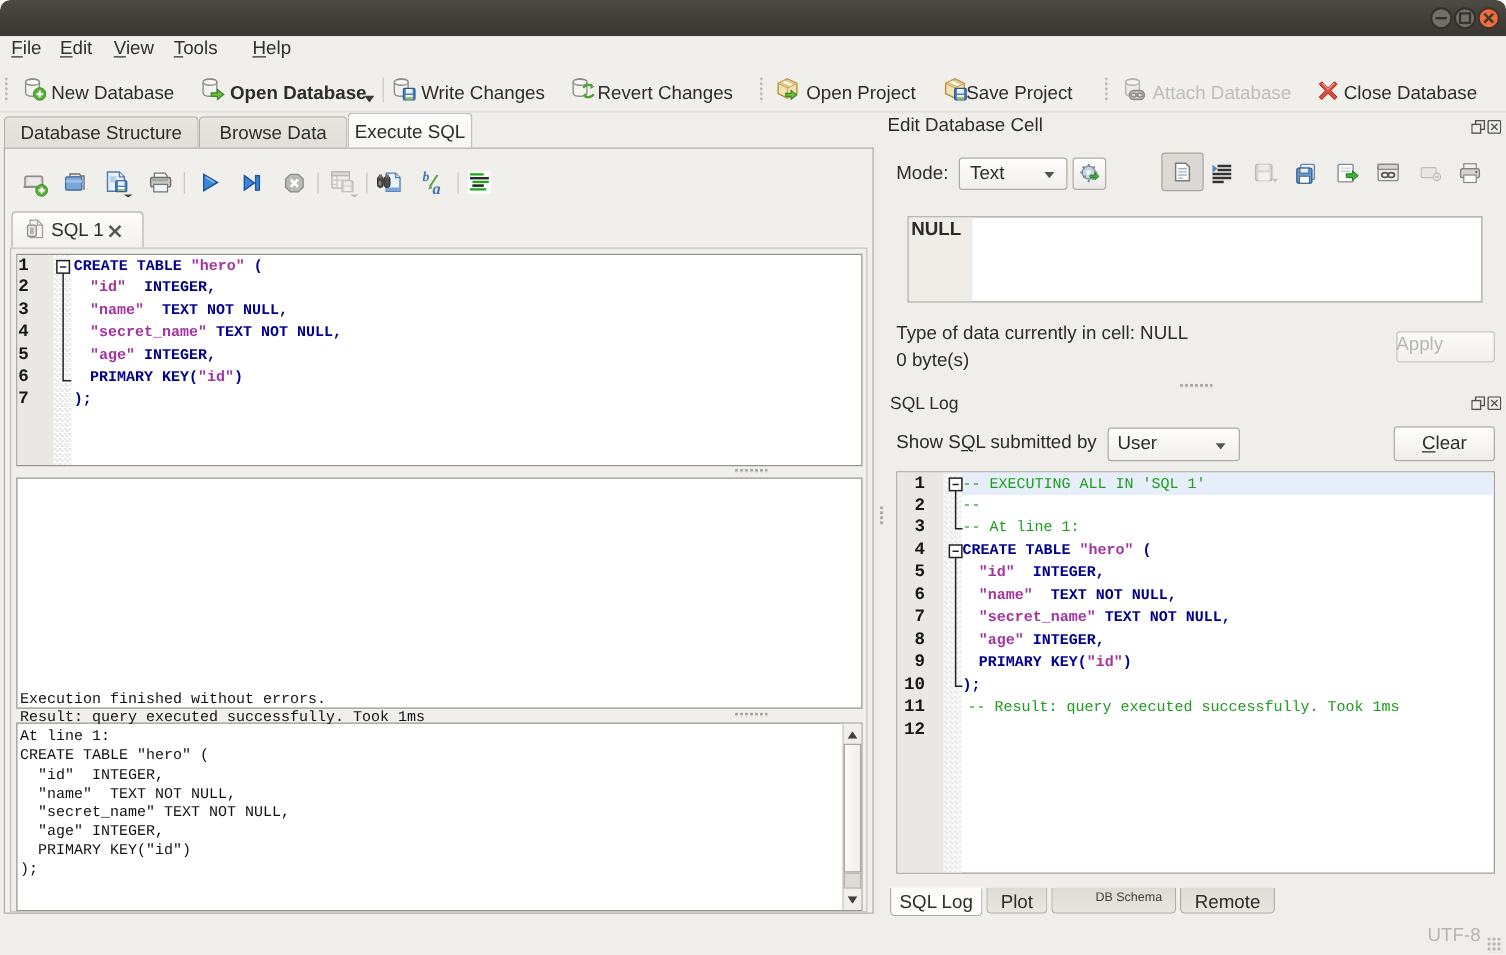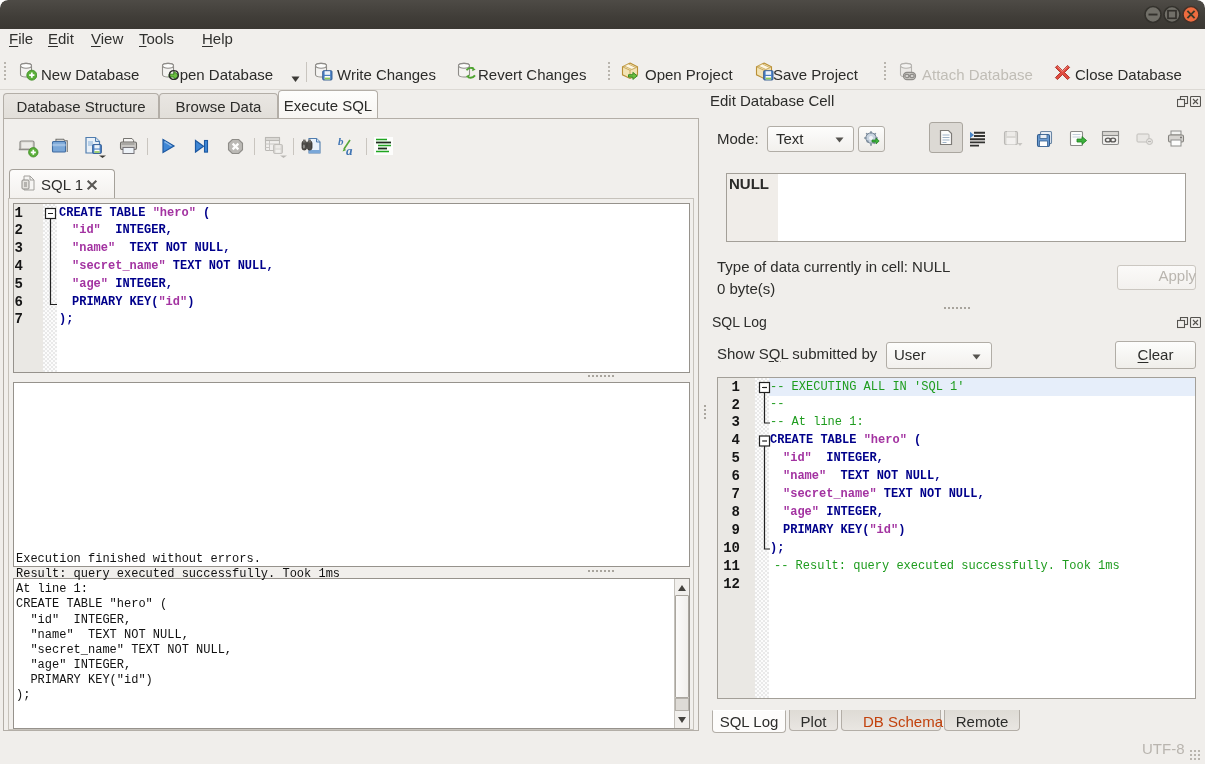--- a/index.html
+++ b/index.html
@@ -69,21 +69,21 @@
     <ellipse cx="7" cy="3.8" rx="5.5" ry="2.4" fill="#fdfdfc" stroke="#8e8c88" stroke-width="1.1"></ellipse>
     <circle cx="12.8" cy="13.2" r="5" fill="#5baf3a" stroke="#3d8c24" stroke-width="0.8"></circle>
     <path d="M12.8 10.6v5.2M10.2 13.2h5.2" stroke="#fff" stroke-width="1.8"></path>
   </svg>
   <div class="abs tbtext" style="left:41px;">New Database</div>
   <svg class="abs" style="left:161px;top:62px;" width="20" height="19" viewBox="0 0 20 19">
     <path d="M1.5 3.8C1.5 2.3 3.5 1.2 7 1.2s5.5 1.1 5.5 2.6V12.4c0 1.5-2 2.6-5.5 2.6S1.5 13.9 1.5 12.4z" fill="#f4f3f1" stroke="#8e8c88" stroke-width="1.1"></path>
     <ellipse cx="7" cy="3.8" rx="5.5" ry="2.4" fill="#fdfdfc" stroke="#8e8c88" stroke-width="1.1"></ellipse>
     <path d="M8 12.2h5V9.6l5 4-5 4v-2.6H8z" fill="#6cbf42" stroke="#3d8c24" stroke-width="1"></path>
   </svg>
-  <div class="abs tbtext" style="left:168px;">Open Database</div>
+  <div class="abs tbtext" style="left:184px;font-weight:bold;">Open Database</div>
   <svg class="abs" style="left:291px;top:76px;" width="9" height="7" viewBox="0 0 9 7">
       <path d="M0.5 0.5h8L4.5 6z" fill="#3c3a36"></path>
     </svg>
   <div class="abs" style="left:306px;top:62px;width:1px;height:20px;background:#c9c5bf;"></div>
   <svg class="abs" style="left:314px;top:62px;" width="19" height="19" viewBox="0 0 19 19">
     <path d="M1.5 3.8C1.5 2.3 3.5 1.2 7 1.2s5.5 1.1 5.5 2.6V12.4c0 1.5-2 2.6-5.5 2.6S1.5 13.9 1.5 12.4z" fill="#f4f3f1" stroke="#8e8c88" stroke-width="1.1"></path>
     <ellipse cx="7" cy="3.8" rx="5.5" ry="2.4" fill="#fdfdfc" stroke="#8e8c88" stroke-width="1.1"></ellipse>
     <rect x="8.7" y="8.7" width="9.3" height="9.3" rx="1" fill="#4a80c4" stroke="#2c578f" stroke-width="0.9"></rect>
     <rect x="10.6" y="9.2" width="5.5" height="3.6" fill="#eef3f8"></rect>
     <rect x="10.6" y="14" width="5.5" height="3.4" fill="#fdfdfc"></rect>
@@ -347,21 +347,21 @@
     <rect x="4" y="10" width="10" height="6" fill="#fdfdfc" stroke="#8d8d8b" stroke-width="1"></rect>
     <circle cx="14" cy="7.5" r="0.9" fill="#6a6866"></circle>
   </svg>
 
   <div class="abs" style="left:726px;top:173px;width:460px;height:69px;box-sizing:border-box;border:1px solid #a39f98;background:#fff;"></div>
   <div class="abs" style="left:727px;top:174px;width:51px;height:67px;background:#f0ede9;"></div>
   <div class="abs" style="left:729px;top:174.5px;font-size:15px;font-weight:bold;color:#2a2a28;">NULL</div>
   <div class="abs" style="left:717px;top:257.5px;font-size:15px;color:#2c2c2a;">Type of data currently in cell: NULL</div>
   <div class="abs" style="left:717px;top:279.5px;font-size:15px;color:#2c2c2a;">0 byte(s)</div>
   <div class="abs" style="left:1117px;top:265px;width:79px;height:25px;box-sizing:border-box;border:1px solid #cbc7c1;border-radius:3px;background:linear-gradient(#fbfaf9,#f3f1ee);"></div>
-  <div class="abs" style="left:1117px;top:266.5px;width:79px;text-align:right;font-size:15px;color:#b9b5af;">Apply</div>
+  <div class="abs" style="left:1117px;top:266.5px;width:79px;text-align:left;font-size:15px;color:#b9b5af;">Apply</div>
   <div class="abs dots" style="left:944px;top:307px;width:26px;"></div>
 
   <div class="abs" style="left:712px;top:313.5px;font-size:14px;color:#2c2c2a;">SQL Log</div>
   <svg class="abs" style="left:1177px;top:317px;" width="24" height="12" viewBox="0 0 24 12">
     <rect x="3.5" y="0.5" width="7" height="7" fill="none" stroke="#55534f" stroke-width="1.1"></rect>
     <rect x="0.5" y="3.5" width="7" height="7" fill="#f1efec" stroke="#55534f" stroke-width="1.1"></rect>
     <rect x="13.5" y="0.5" width="10" height="10" rx="1" fill="none" stroke="#55534f" stroke-width="1.1"></rect>
     <path d="M16 3l5 5M21 3l-5 5" stroke="#55534f" stroke-width="1.1"></path>
   </svg>
   <div class="abs" style="left:717px;top:345px;font-size:15px;color:#2c2c2a;">Show S<span style="text-decoration:underline;text-underline-offset:2px;">Q</span>L submitted by</div>
@@ -398,19 +398,19 @@
       <div style="padding-left:13px;"><span class="k">PRIMARY KEY(</span><span class="s">"id"</span><span class="k">)</span></div>
       <div><span class="k">);</span></div>
       <div class="c" style="padding-left:4px;">-- Result: query executed successfully. Took 1ms</div>
   </div>
 
   <div class="abs" style="left:712px;top:710px;width:74px;height:23px;box-sizing:border-box;border:1px solid #b3aea7;border-radius:0 0 4px 4px;border-top:1px solid #fff;background:#fdfcfb;z-index:4;"></div>
   <div class="abs" style="left:712px;top:713px;width:74px;text-align:center;font-size:15px;color:#2c2c2a;z-index:5;">SQL Log</div>
   <div class="abs" style="left:789px;top:710px;width:49px;height:21px;box-sizing:border-box;border:1px solid #b3aea7;border-radius:0 0 4px 4px;border-top:none;background:linear-gradient(#dedbd5,#e9e6e2);"></div>
   <div class="abs" style="left:789px;top:713px;width:49px;text-align:center;font-size:15px;color:#2c2c2a;">Plot</div>
   <div class="abs" style="left:841px;top:710px;width:100px;height:21px;box-sizing:border-box;border:1px solid #b3aea7;border-radius:0 0 4px 4px;border-top:none;background:linear-gradient(#dedbd5,#e9e6e2);"></div>
-  <div class="abs" style="left:841px;top:713px;width:124px;text-align:center;font-size:15px;color:#c2410c;">DB Schema</div>
+  <div class="abs" style="left:841px;top:713px;width:124px;text-align:center;font-size:10px;color:#404040;">DB Schema</div>
   <div class="abs" style="left:944px;top:710px;width:76px;height:21px;box-sizing:border-box;border:1px solid #b3aea7;border-radius:0 0 4px 4px;border-top:none;background:linear-gradient(#dedbd5,#e9e6e2);"></div>
   <div class="abs" style="left:944px;top:713px;width:76px;text-align:center;font-size:15px;color:#2c2c2a;">Remote</div>
 
   <div class="abs" style="left:1142px;top:740px;font-size:15px;color:#b9b5af;">UTF-8</div>
   <div class="abs" style="left:1190px;top:750px;width:12px;height:12px;background-image:radial-gradient(circle at 1.2px 1.2px,#b9b5ae 1.1px,transparent 1.3px);background-size:4px 4px;"></div>
 </div>
 
 </body></html>

